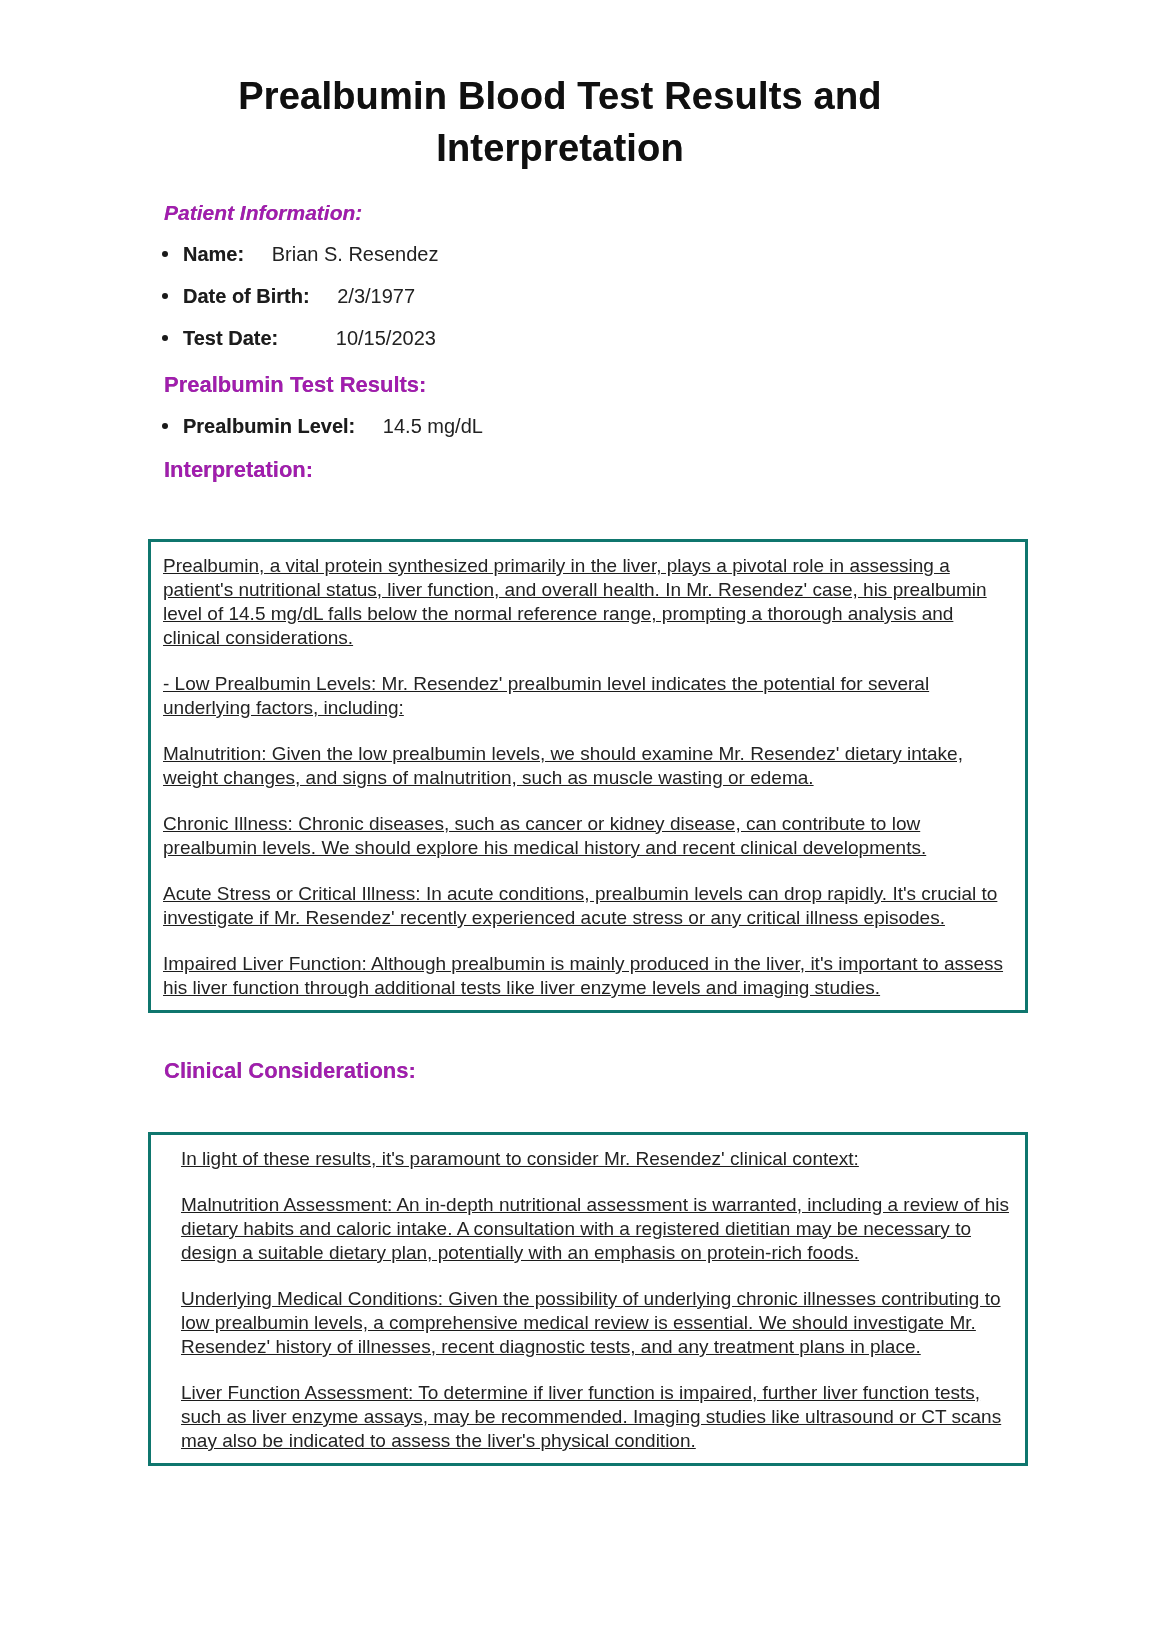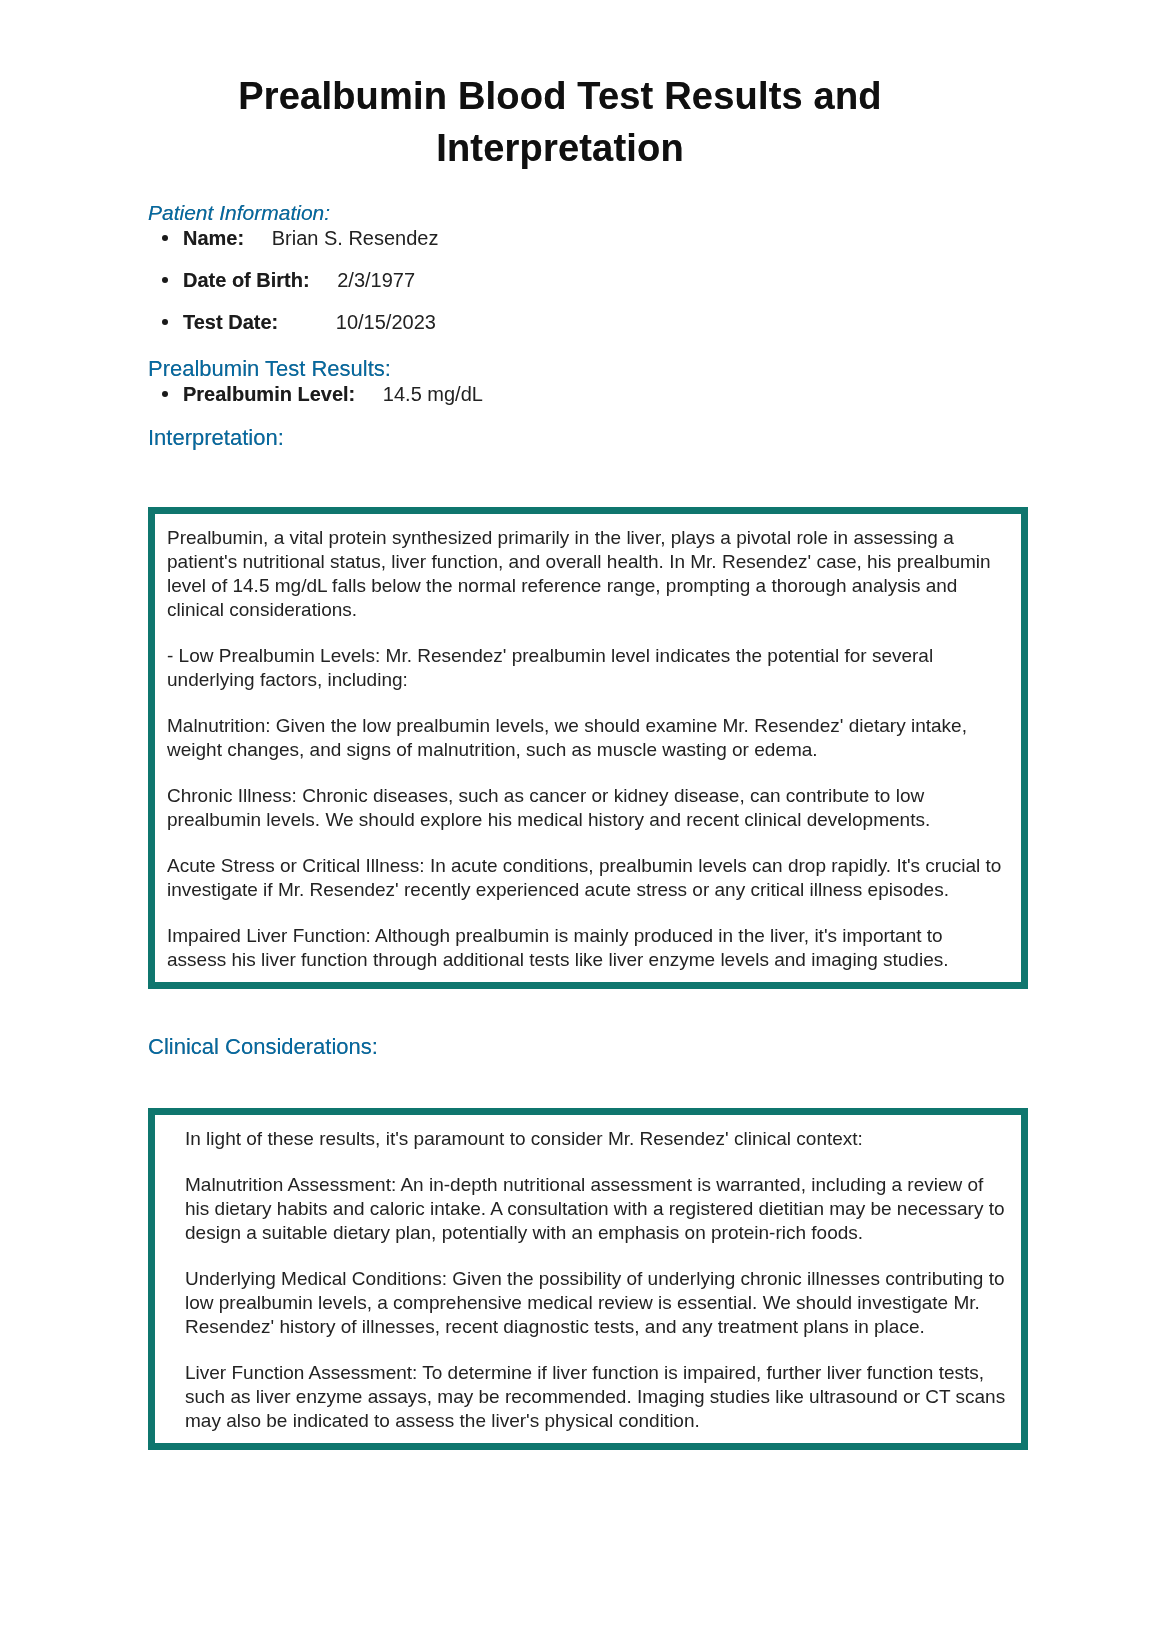--- a/index.html
+++ b/index.html
@@ -31,23 +31,23 @@
     width: 720px;
     margin: 0 0 0 52px;
     padding-top: 70px;
     color: #101010;
     letter-spacing: 0.2px;
     text-shadow: 0 0 0.5px rgba(0,0,0,0.5);
   }
   .section-heading {
     font-size: 22px;
     line-height: 26px;
-    font-weight: normal;
-    margin: 0;
-    color: #0369a1;
+    font-weight: bold;
+    margin: 16px;
+    color: #a21caf;
     text-shadow: 0 0 0.4px rgba(0,0,0,0.45);
   }
   .heading-patient { margin-top: 26px; font-style: italic; font-size: 21px; }
   .heading-results { margin-top: 22px; }
   .heading-interpretation { margin-top: 19px; }
   .heading-clinical { margin-top: 45px; }
   ul.info-list {
     list-style: none;
     margin: 0;
     padding: 0;
@@ -79,24 +79,25 @@
   ul.info-list .value {
     margin-left: 22px;
     color: #222222;
   }
   ul.info-list .value.tabbed {
     display: inline-block;
     margin-left: 52px;
     text-align: center;
   }
   .text-box {
-    border: 7px solid #0f766e;
+    border: 3px solid #0f766e;
     background: #ffffff;
     padding: 12px 14px 10px 12px;
     width: 880px;
+    text-decoration: underline;
   }
   .box-interpretation { margin-top: 56px; }
   .box-clinical { margin-top: 48px; padding-left: 30px; }
   .text-box p {
     margin: 0 0 22px 0;
     font-size: 19px;
     line-height: 24px;
     color: #232323;
   }
   .text-box p:last-child { margin-bottom: 0; }

